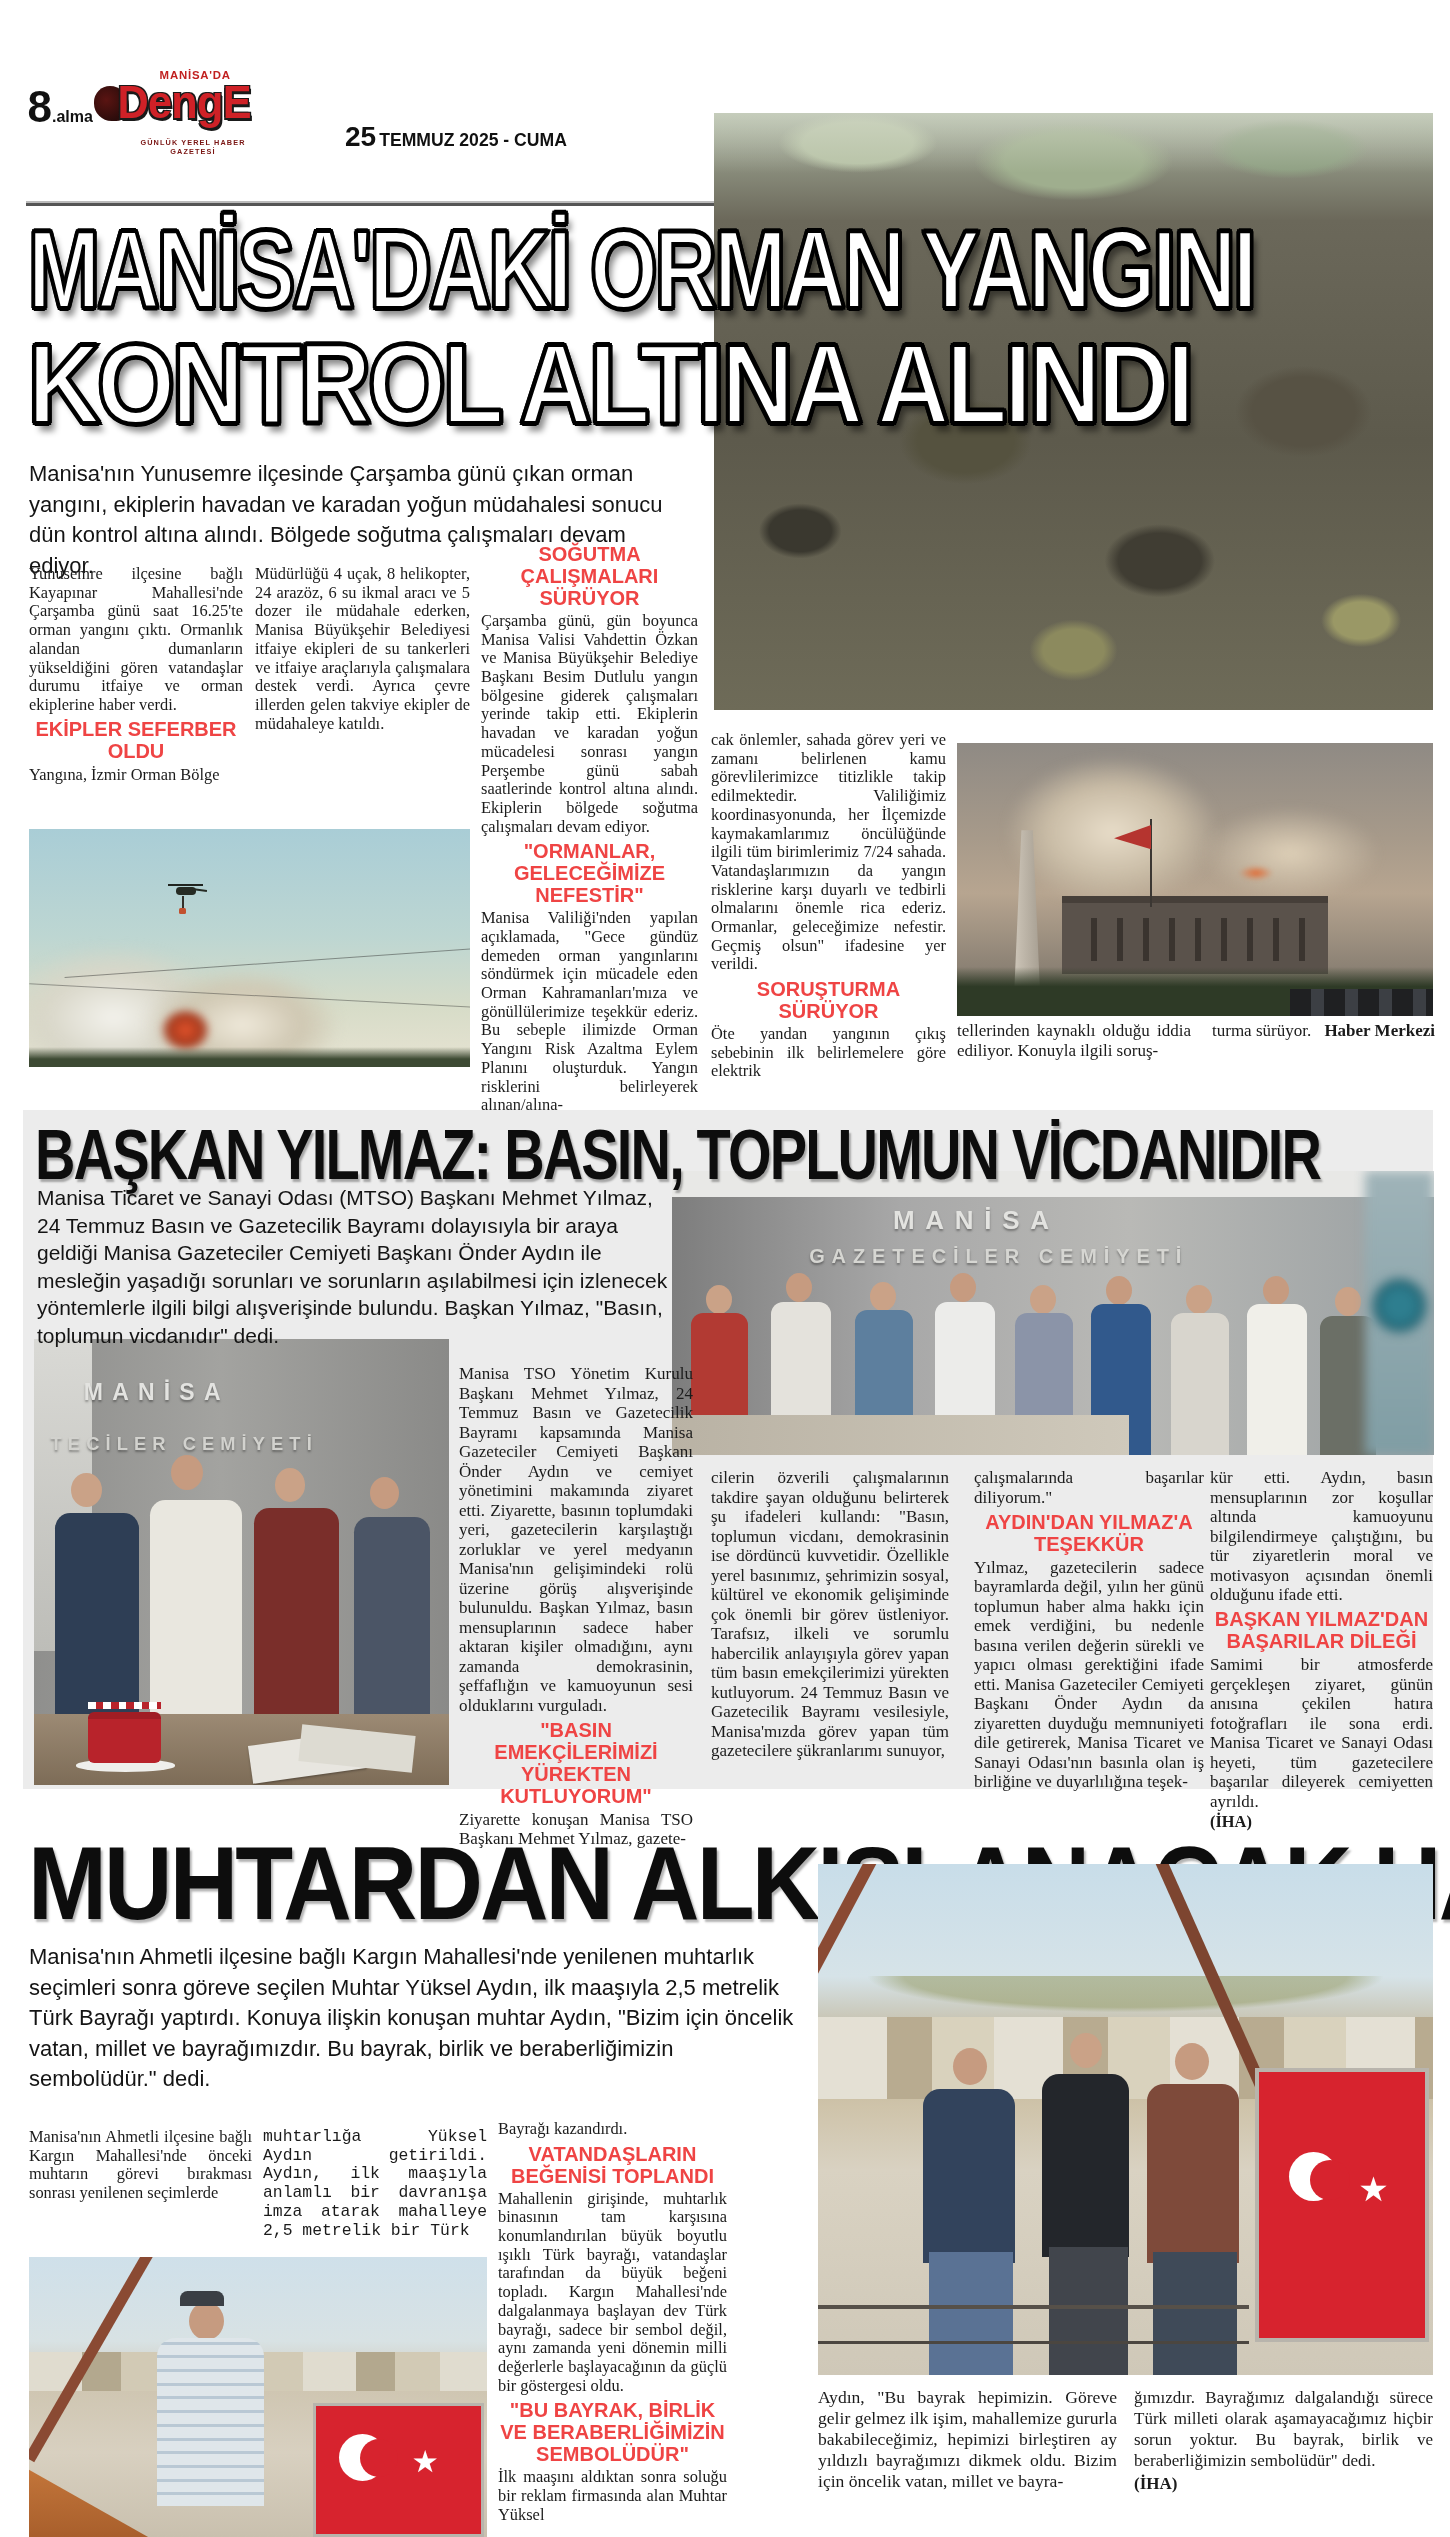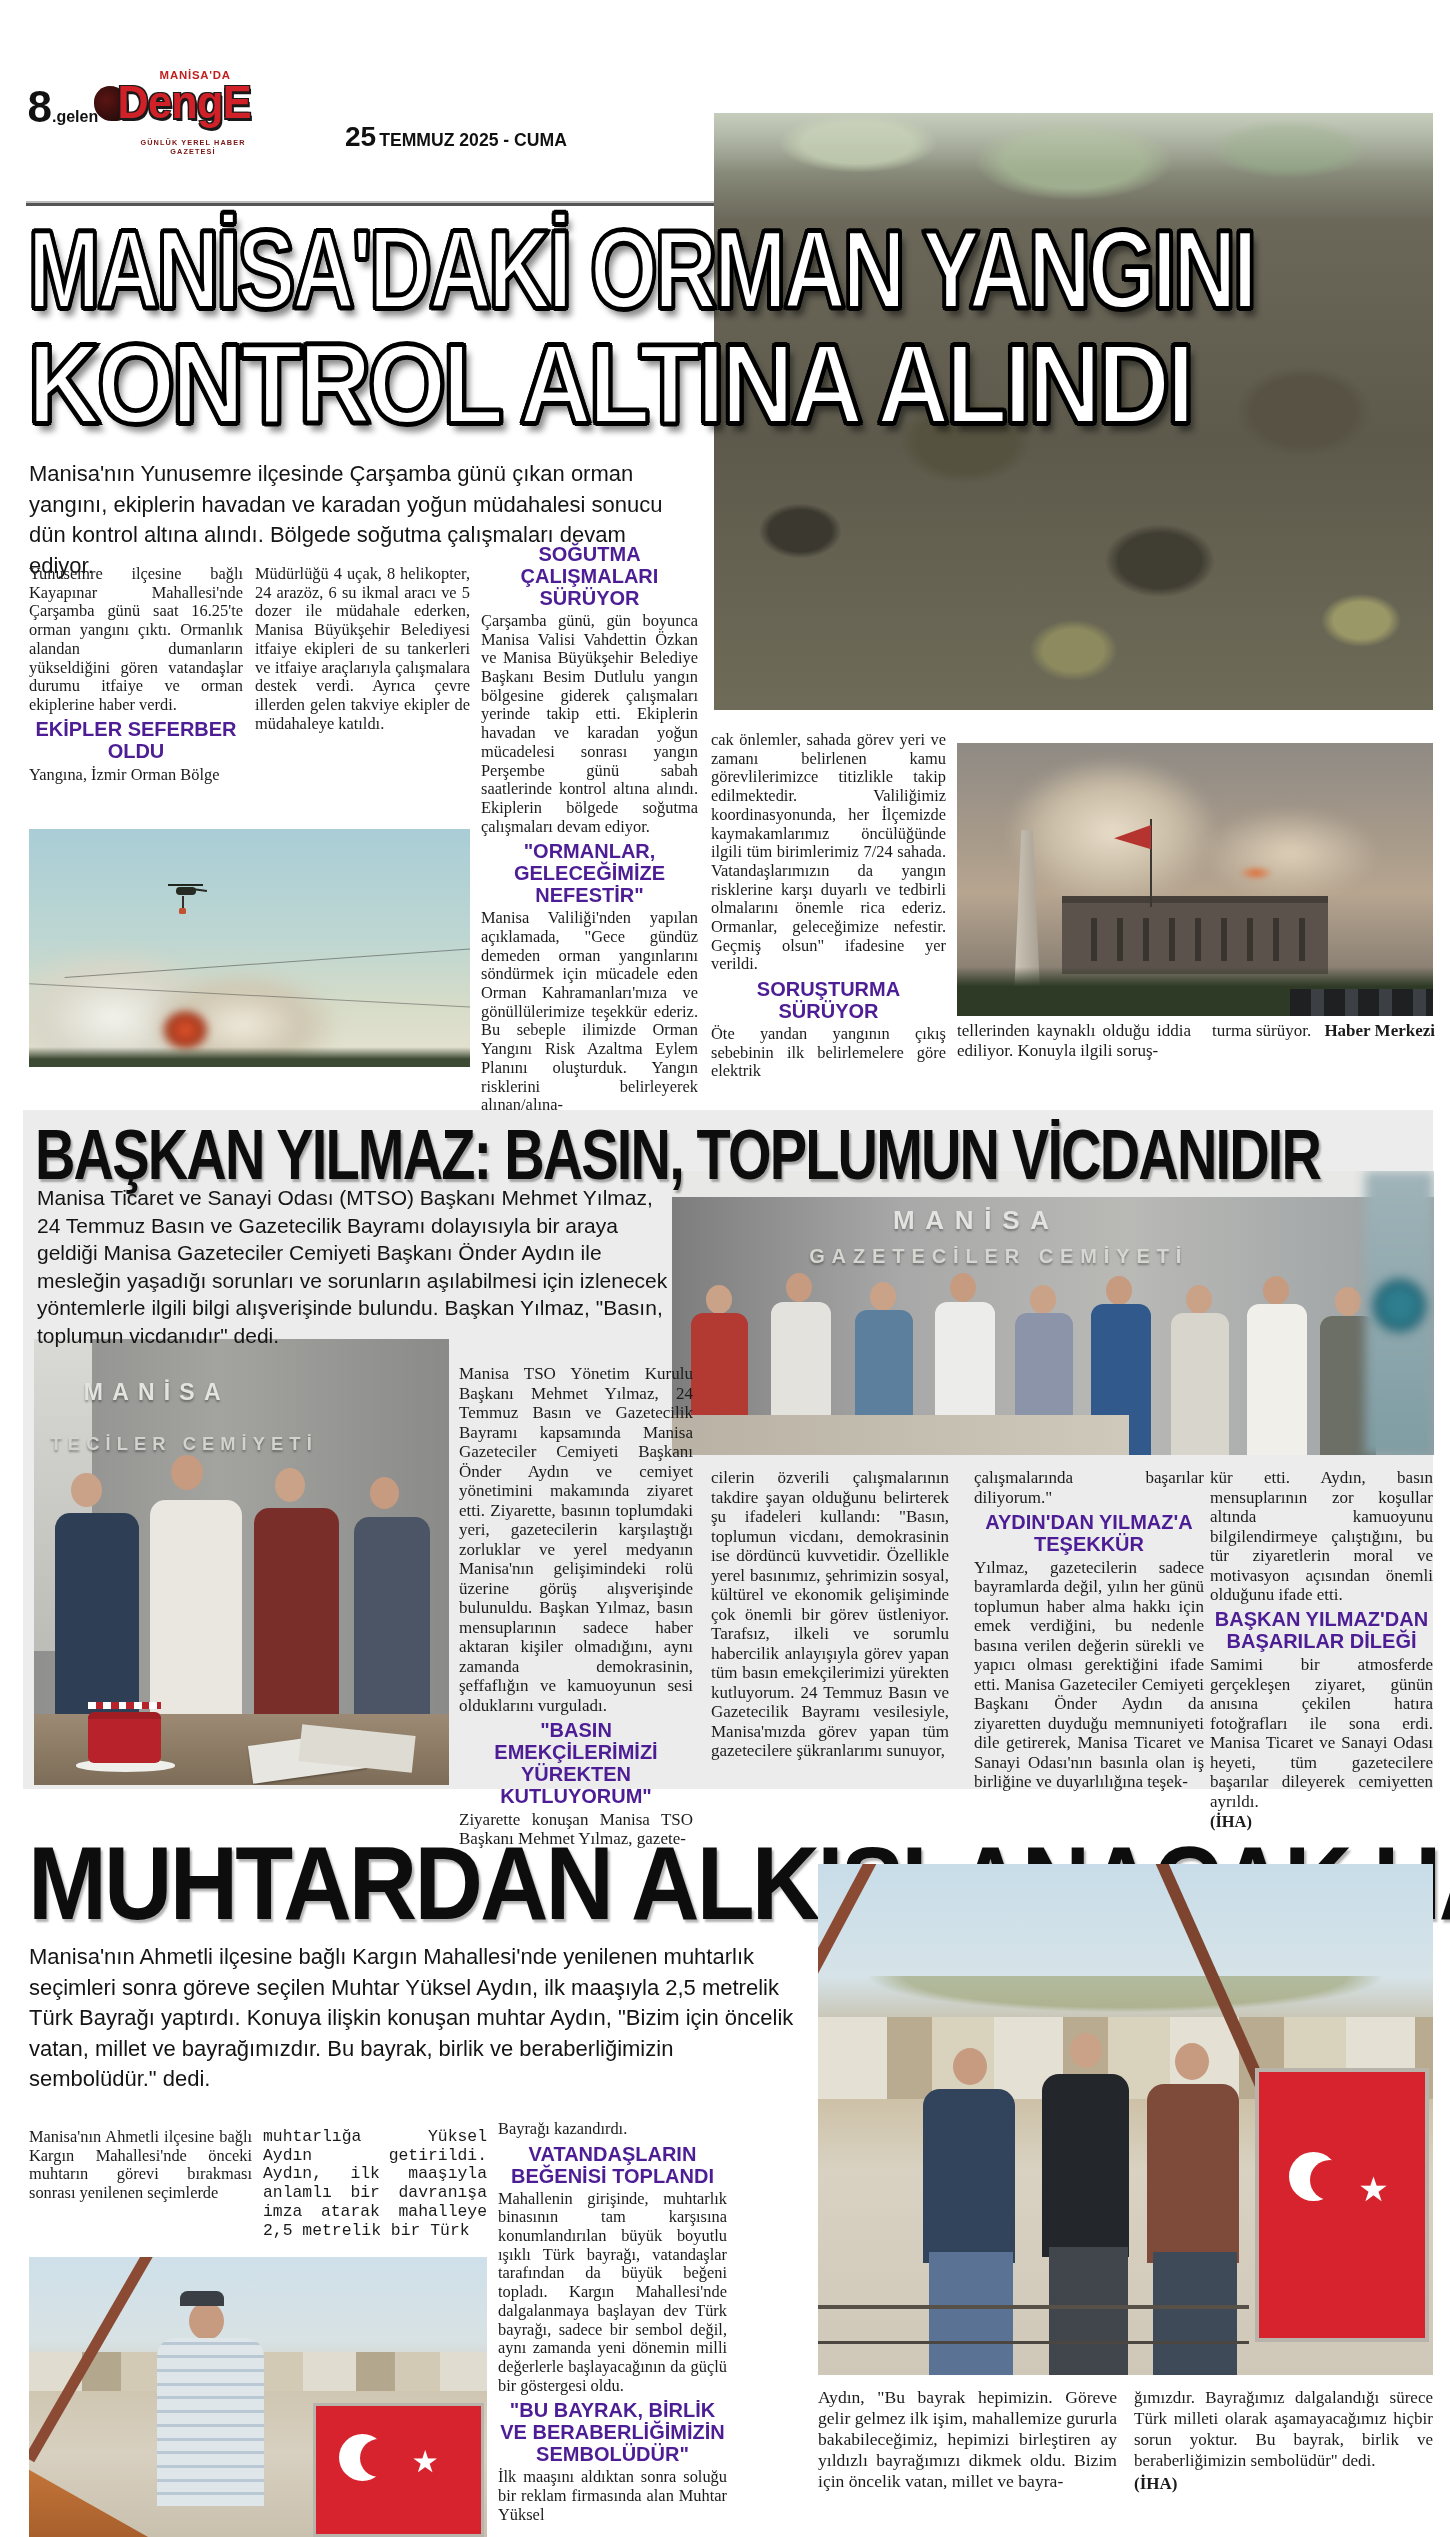--- a/index.html
+++ b/index.html
@@ -24,39 +24,39 @@
         -webkit-text-stroke:3.8px #000;
         text-shadow:-2.3px -2.3px 0 #000,2.3px -2.3px 0 #000,-2.3px 2.3px 0 #000,2.3px 2.3px 0 #000,0 -3.1px 0 #000,0 3.1px 0 #000,-3.1px 0 0 #000,3.1px 0 0 #000,6.1px 7.6px 6.9px rgba(0,0,0,.45);}
   .mega2{font-family:"Liberation Sans",sans-serif;font-weight:700;white-space:nowrap;color:#0d0d0d;
          transform-origin:left top;line-height:1;text-shadow:2.3px 3.1px 2.3px rgba(0,0,0,.3);}
   
   .lead{font-family:"Liberation Sans",sans-serif;color:#141414;text-align:left;}
   .serifcol{font-size:16.4px;line-height:18.7px;text-align:justify;}
   .s2 .bp{font-size:17px;line-height:19.5px;}
   .bp{margin:0 0 1.5px 0;}
   .bh{font-family:"Liberation Sans",sans-serif;font-weight:700;font-size:20px;line-height:22px;
-      text-align:center;color:#4c1d95;margin:3.8px 0 3.1px 0;}
+      text-align:center;color:#ef4444;margin:3.8px 0 3.1px 0;}
   .bb{font-weight:700;text-align:left;margin-top:1.5px;}
   .cap{font-size:17px;line-height:20px;text-align:justify;}
   .grayband{background:#ececec;}
   
   .photo{position:absolute;overflow:hidden;background:#b0aea6;}
   .pe{position:absolute;}
   .phead{position:absolute;border-radius:50%;}
   .signtext{position:absolute;font-family:"Liberation Sans",sans-serif;font-weight:700;color:#e3e3e0;
             text-shadow:0 1.5px 2.3px rgba(0,0,0,.35);white-space:nowrap;}
   .blur{filter:blur(5.3px);}
 </style>
 </head>
 <body>
 
 <div id="page">
 
   <div class="abs" style="left:27.5px;top:85px;">
-    <span class="pgnum">8</span><span class="pgword">.gelen</span>
+    <span class="pgnum">8</span><span class="pgword">.alma</span>
   </div>
 
   <div class="abs" style="left:92px;top:69px;width:176px;text-align:center;">
     <div class="pe" style="left:1.5px;top:17px;width:35px;height:35px;border-radius:50% 60% 40% 55%;background:radial-gradient(circle at 35% 40%,#5a1412,#2b0c0b 70%);position:absolute;"></div>
     <div class="logo-pre" style="margin-left:30.5px;">MANİSA'DA</div>
     <div class="logo-name" style="margin-left:21.4px;">DengE</div>
     <div class="logo-tag" style="margin-left:26px;margin-top:15px;">GÜNLÜK YEREL HABER GAZETESİ</div>
   </div>
 
   <div class="abs" style="left:345px;top:121px;">

